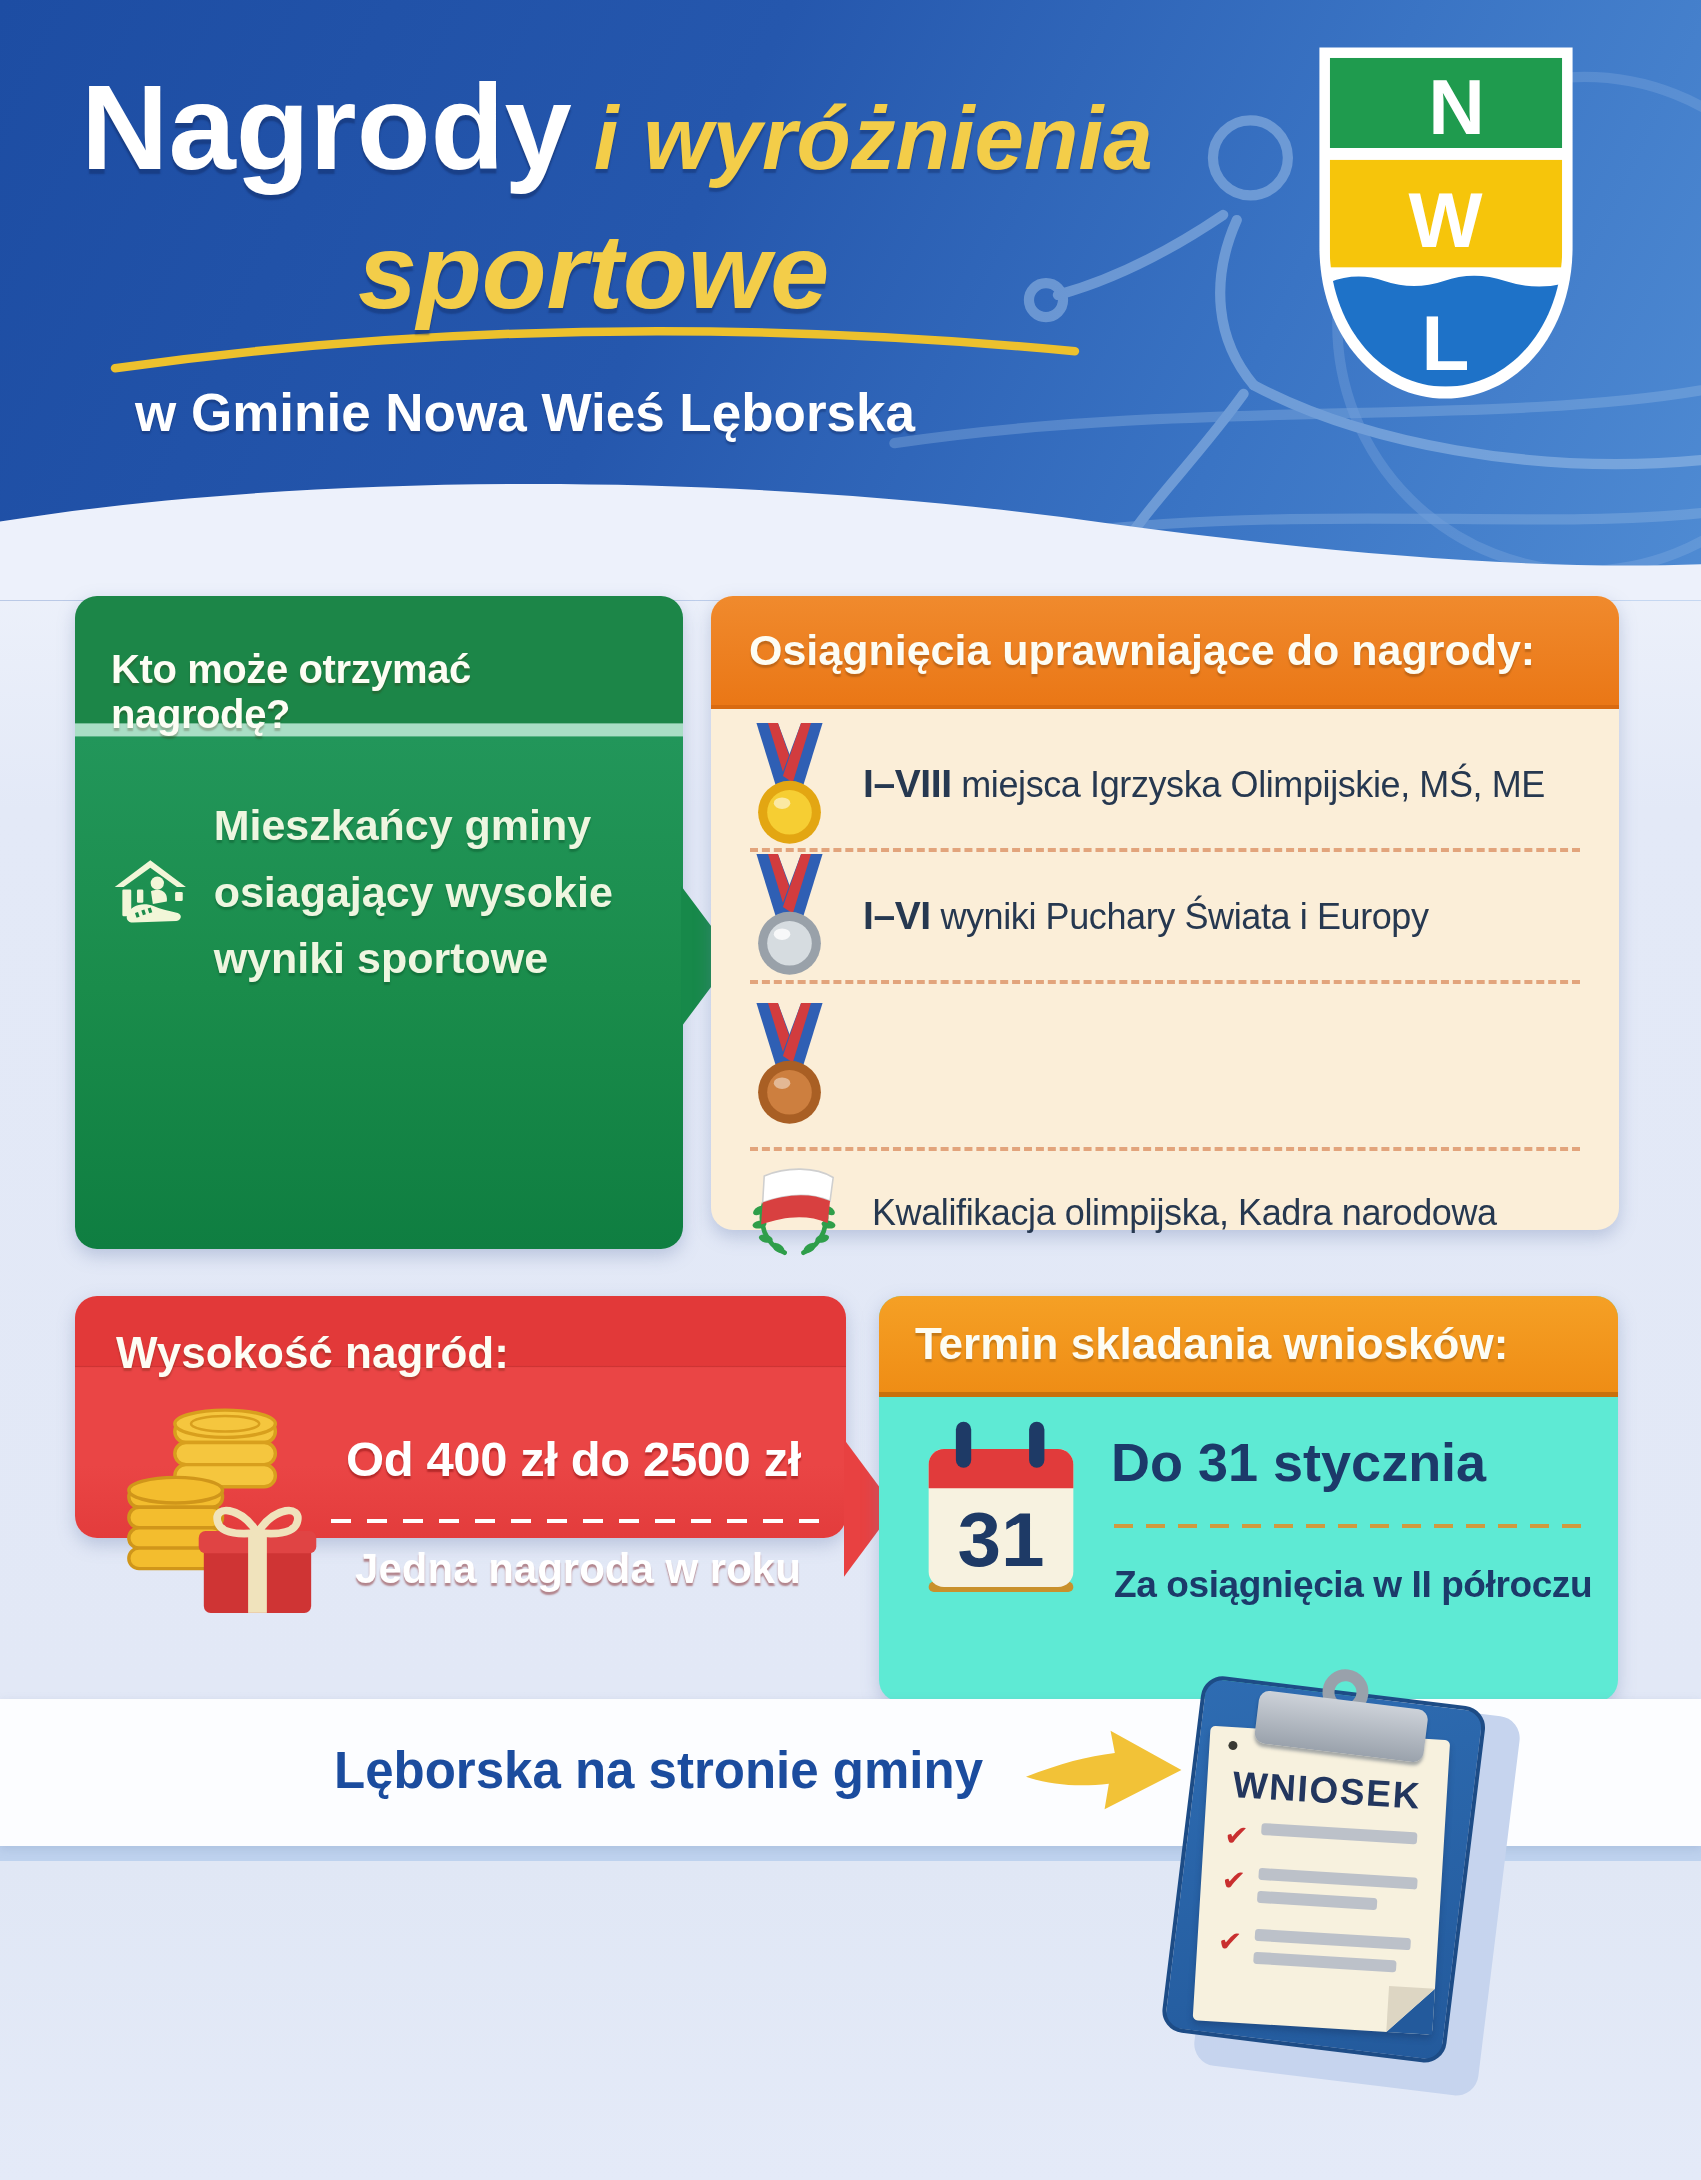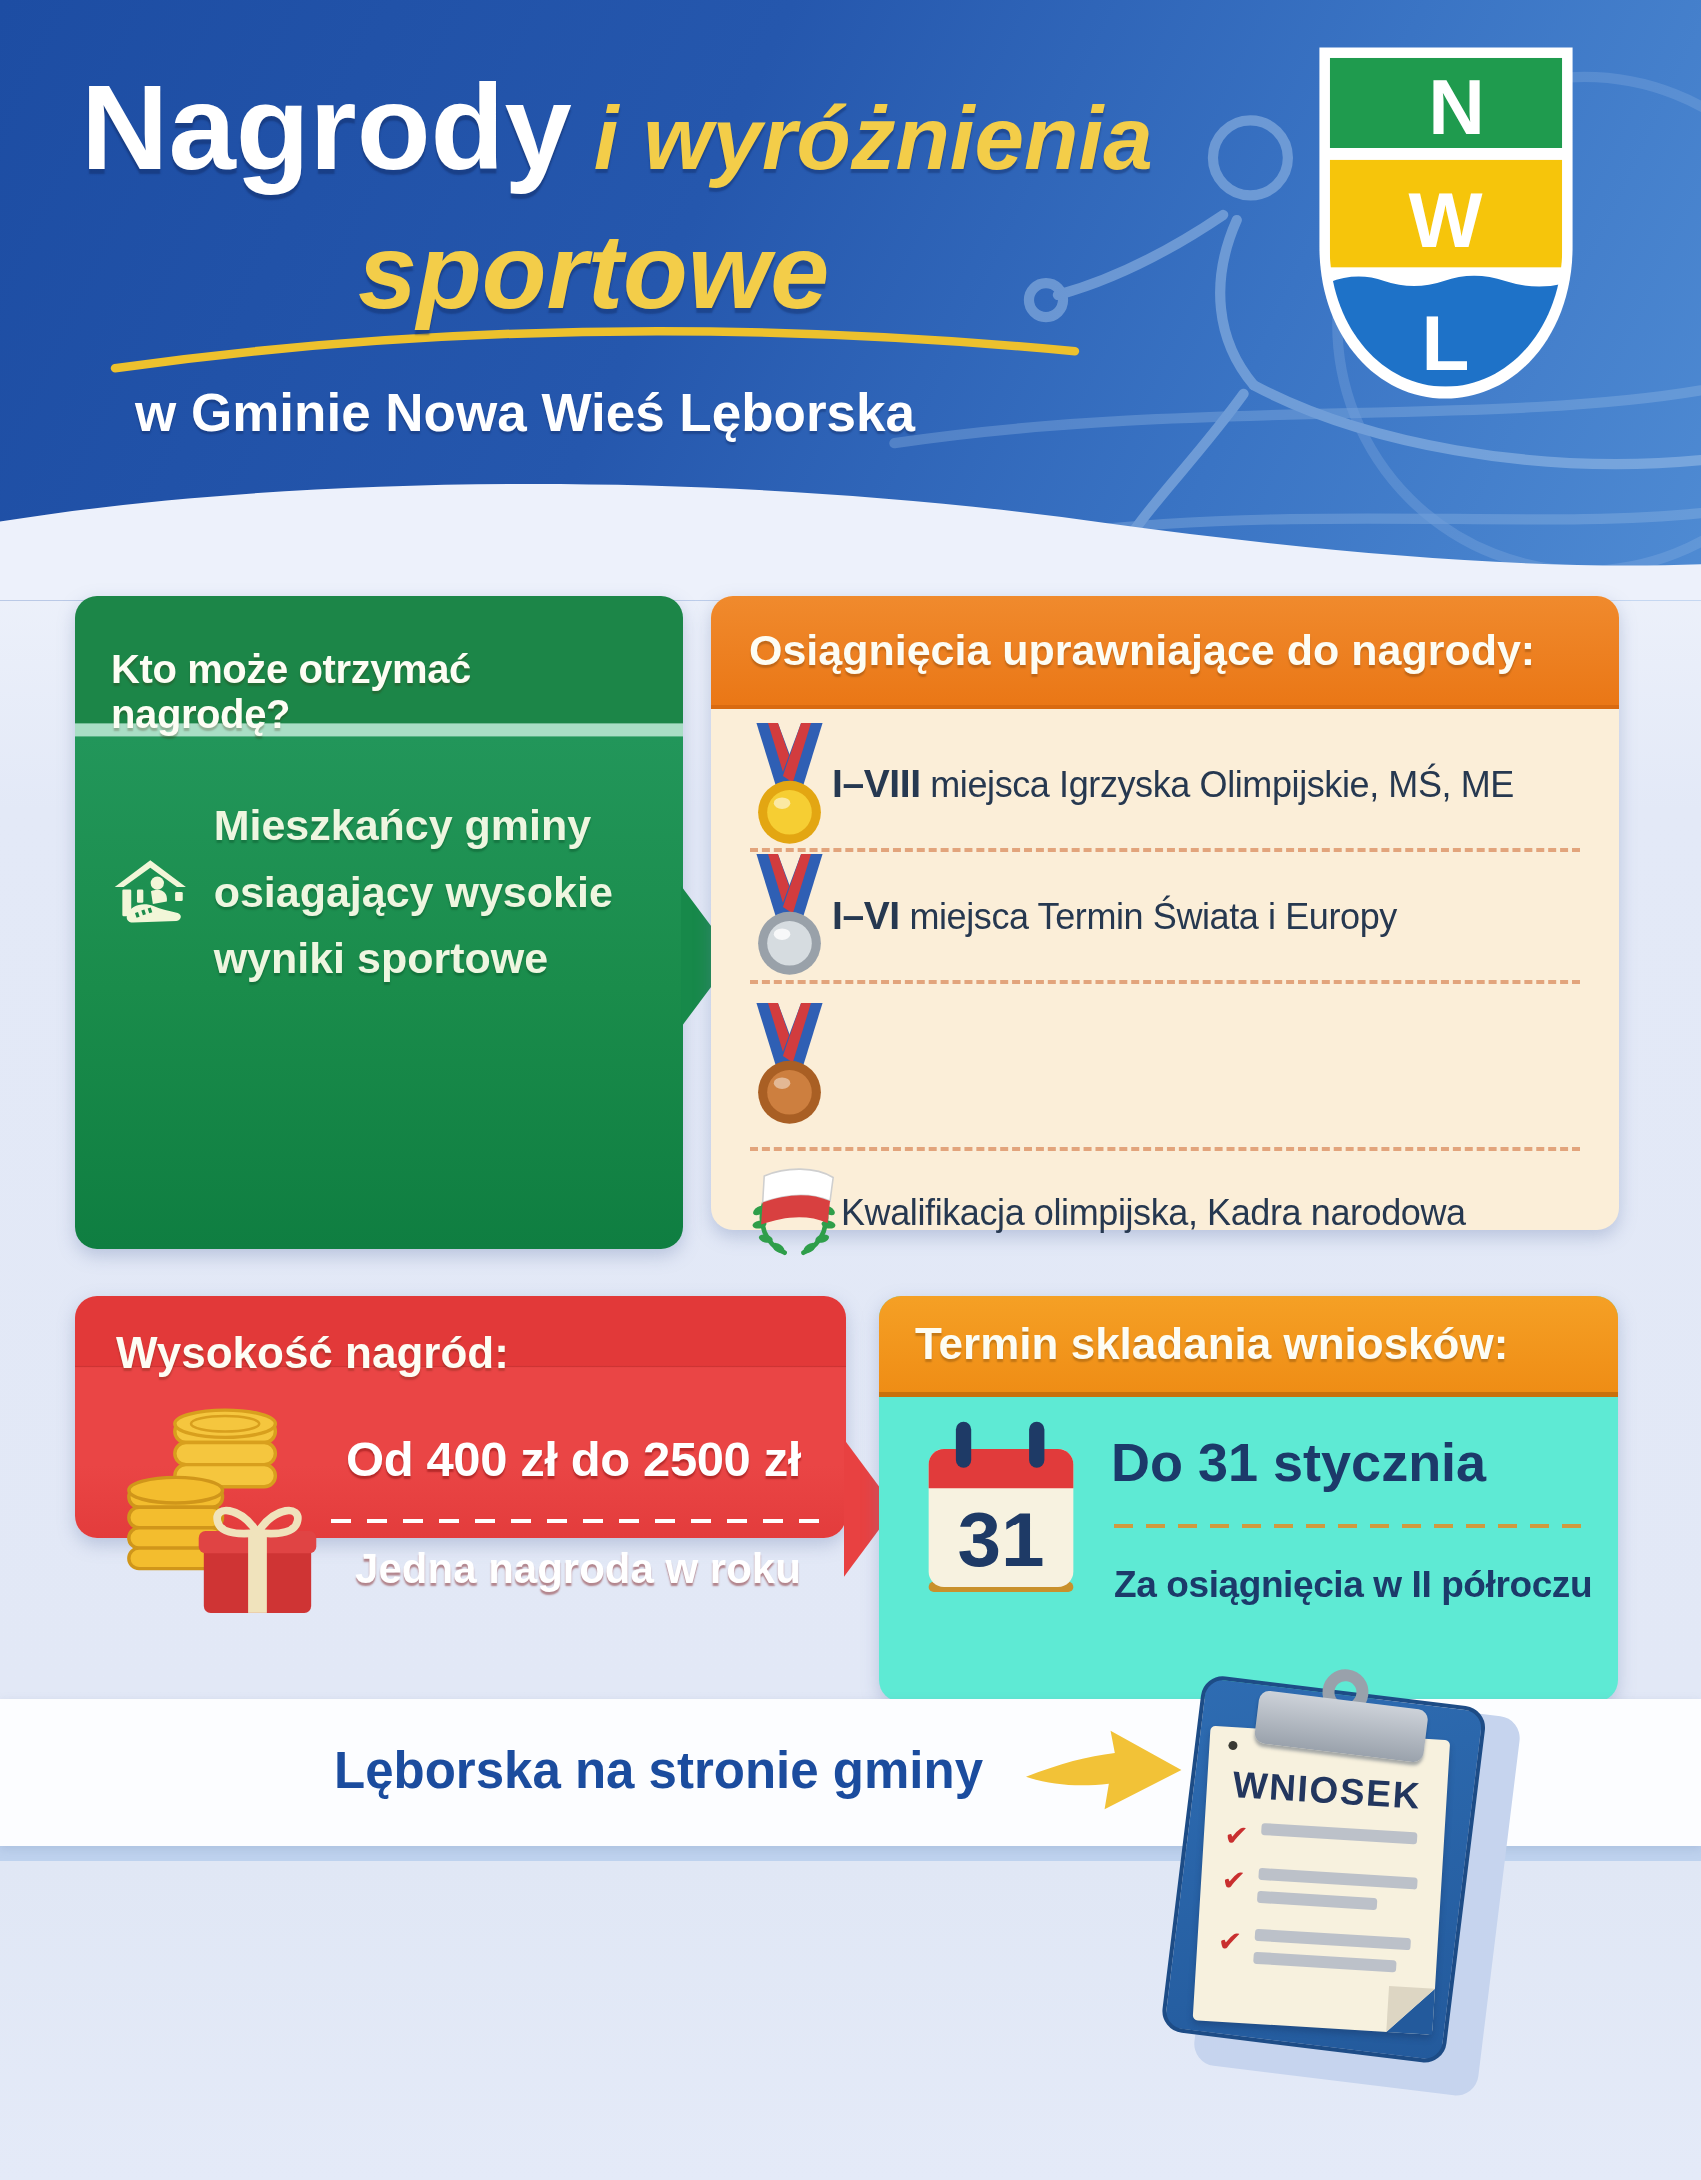--- a/index.html
+++ b/index.html
@@ -37,21 +37,21 @@
     text-shadow:0 2.6px 1.7px rgba(0,60,25,.3);}
   .who-tail{right:-51px;top:290px;width:53px;height:141px;}
 
   
   .ach-card{left:711px;top:596px;width:908px;height:634px;background:#fbeed8;}
   .ach-header{height:113px;background:linear-gradient(180deg,#f08a2d,#ea7716);
     border-radius:22px 22px 0 0;display:flex;align-items:center;padding-left:38px;
     border-bottom:4.3px solid #d96a10;box-sizing:border-box;}
   .ach-header .card-header-text{font-size:43px;}
   .ach-body{padding:13.6px 36px 0 36px;}
-  .ach-row{display:flex;align-items:center;min-height:124px;}
+  .ach-row{display:flex;align-items:center;gap:31px;min-height:124px;}
   .ach-row .txt{font-size:36px;letter-spacing:-0.4px;color:#263850;line-height:1.35;}
   .ach-row .txt b{font-size:39px;}
   .ach-div{height:0;border-top:4.3px dashed #e2a47c;margin:1.7px 3.4px;}
 
   
   .amt-card{left:75px;top:1296px;width:771px;height:242px;
     background:linear-gradient(180deg,#e23939 0%,#e23939 28.7%,#c52f2f 29%,#ea4545 29.6%,#ea4545 70%,#e33c3c 100%);}
   .amt-header{left:41px;top:32px;font-size:44px;}
   .amt-icon{left:47px;top:109px;}
   .amt-amount{left:247px;top:135px;width:503px;text-align:center;font-size:49px;font-weight:bold;color:#fff;
@@ -197,21 +197,21 @@
     <div class="ach-row">
       <svg width="85" height="124" viewBox="0 0 100 150">
         <polygon points="10,0 36,0 62,70 36,84" fill="#2f5fb4"></polygon>
           <polygon points="24,0 36,0 58,64 46,72" fill="#d23c3e"></polygon>
         <polygon points="90,0 64,0 38,70 64,84" fill="#2f5fb4"></polygon>
           <polygon points="76,0 64,0 42,64 54,72" fill="#d23c3e"></polygon>
         <circle cx="50" cy="108" r="38" fill="#99a1a9"></circle>
           <circle cx="50" cy="108" r="27" fill="#d6dce0"></circle>
         <ellipse cx="41" cy="97" rx="10" ry="7" fill="#ffffff" opacity="0.8"></ellipse>
       </svg>
-      <div class="txt"><b>I–VI</b> <span>miejsca Termin Świata i Europy</span></div>
+      <div class="txt"><b>I–VI</b> <span>wyniki Puchary Świata i Europy</span></div>
     </div>
     <div class="ach-div"></div>
 
     <div class="ach-row" style="min-height:160px;">
       <svg width="85" height="124" viewBox="0 0 100 150">
         <polygon points="10,0 36,0 62,70 36,84" fill="#2f5fb4"></polygon>
           <polygon points="24,0 36,0 58,64 46,72" fill="#d23c3e"></polygon>
         <polygon points="90,0 64,0 38,70 64,84" fill="#2f5fb4"></polygon>
           <polygon points="76,0 64,0 42,64 54,72" fill="#d23c3e"></polygon>
         <circle cx="50" cy="108" r="38" fill="#a95f24"></circle>

